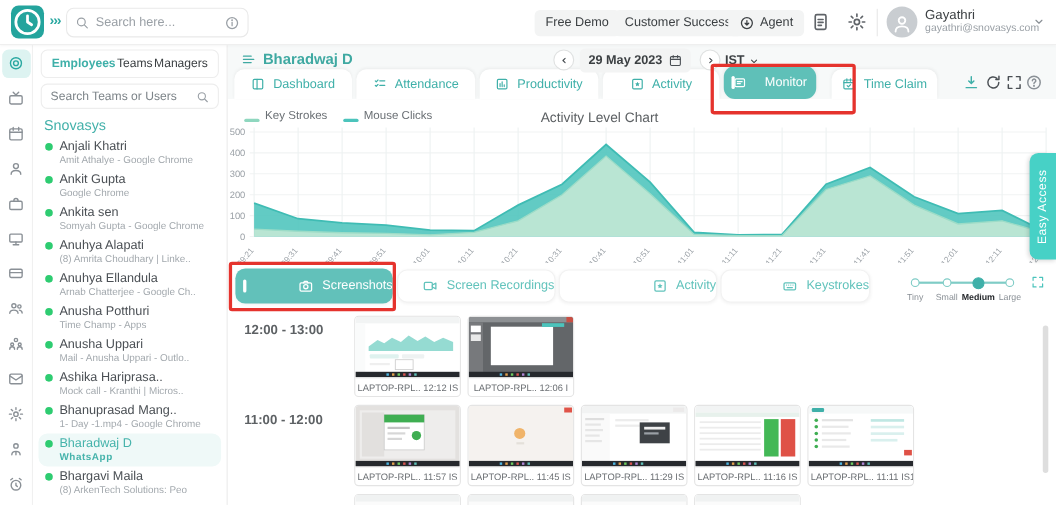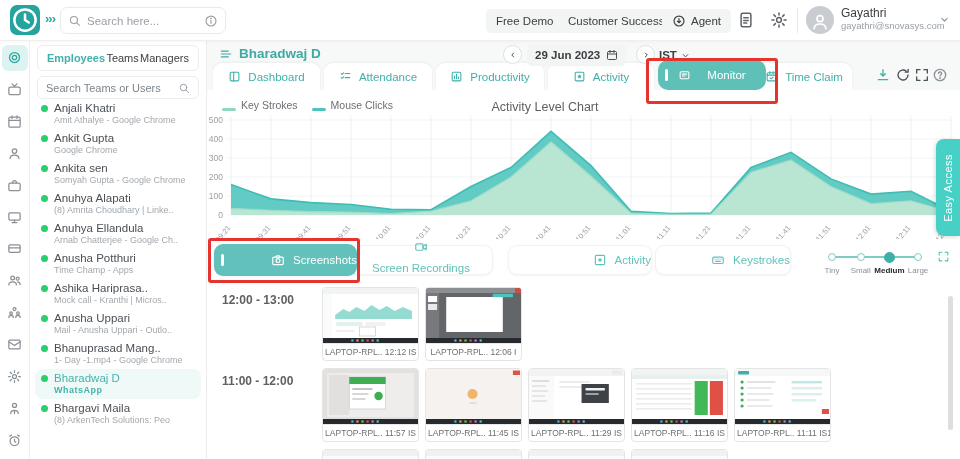--- a/index.html
+++ b/index.html
@@ -331,20 +331,21 @@
       </div>
     <div class="side-search">
       <input type="text" placeholder="Search Teams or Users" style="">
       <span class="i">
           <svg viewBox="0 0 24 24" fill="none" stroke="currentColor" stroke-width="2" stroke-linecap="round" stroke-linejoin="round">
             <circle cx="11" cy="11" r="6.5"></circle>
             <path d="M16 16l5 5"></path>
           </svg>
         </span>
     </div>
+    <div class="side-group">Snovasys</div>
     <div class="emp-list" id="emp-list">
         <div class="emp">
           <div class="nm">
             <span class="dot"></span>
             <span>Anjali Khatri</span>
           </div>
           <div class="sub">Amit Athalye - Google Chrome</div>
         </div>
         <div class="emp">
           <div class="nm">
@@ -377,30 +378,30 @@
         <div class="emp">
           <div class="nm">
             <span class="dot"></span>
             <span>Anusha Potthuri</span>
           </div>
           <div class="sub">Time Champ - Apps</div>
         </div>
         <div class="emp">
           <div class="nm">
             <span class="dot"></span>
+            <span>Anusha Uppari</span>
+          </div>
+          <div class="sub">Mail - Anusha Uppari - Outlo..</div>
+        </div>
+        <div class="emp">
+          <div class="nm">
+            <span class="dot"></span>
             <span>Ashika Hariprasa..</span>
           </div>
           <div class="sub">Mock call - Kranthi | Micros..</div>
-        </div>
-        <div class="emp">
-          <div class="nm">
-            <span class="dot"></span>
-            <span>Anusha Uppari</span>
-          </div>
-          <div class="sub">Mail - Anusha Uppari - Outlo..</div>
         </div>
         <div class="emp">
           <div class="nm">
             <span class="dot"></span>
             <span>Bhanuprasad Mang..</span>
           </div>
           <div class="sub">1- Day -1.mp4 - Google Chrome</div>
         </div>
         <div class="emp selected">
           <div class="nm">
@@ -430,21 +431,21 @@
     <span>Bharadwaj D</span>
   </div>
   <div class="nav-circle" style="left:503px">
       <span class="i">
         <svg viewBox="0 0 24 24" fill="none" stroke="currentColor" stroke-width="2" stroke-linecap="round" stroke-linejoin="round">
           <path d="M13.5 8l-4 4 4 4"></path>
         </svg>
       </span>
     </div>
   <div class="date-chip">
-    <span>29 Jun 2023</span>
+    <span>29 May 2023</span>
     <span class="i">
         <svg viewBox="0 0 24 24" fill="none" stroke="currentColor" stroke-width="2" stroke-linecap="round" stroke-linejoin="round">
           <rect x="3" y="5" width="18" height="16" rx="2"></rect>
           <path d="M3 10h18M8 3v4M16 3v4"></path>
         </svg>
       </span>
   </div>
   <div class="nav-circle" style="left:636px">
       <span class="i">
         <svg viewBox="0 0 24 24" fill="none" stroke="currentColor" stroke-width="2" stroke-linecap="round" stroke-linejoin="round">
@@ -490,21 +491,21 @@
       </div>
       <div class="mtab" style="left: 548px; width: 106px;">
         <span class="i" style="width: 13px; height: 13px;">
           <svg viewBox="0 0 24 24" fill="none" stroke="currentColor" stroke-width="2" stroke-linecap="round" stroke-linejoin="round">
             <rect x="4" y="4" width="16" height="16" rx="2"></rect>
             <path d="M12 7.8l1.2 2.5 2.8.4-2 2 .5 2.8-2.5-1.3-2.5 1.3.5-2.8-2-2 2.8-.4z" fill="currentColor" stroke="none"></path>
           </svg>
         </span>
         <span>Activity</span>
       </div>
-      <div class="mtab active" style="left: 658px; width: 108px; gap: 16px;">
+      <div class="mtab active" style="left: 658px; width: 84px; gap: 16px;">
         <span class="i" style="width: 13px; height: 13px;">
           <svg viewBox="0 0 24 24" fill="none" stroke="currentColor" stroke-width="2" stroke-linecap="round" stroke-linejoin="round">
             <rect x="4" y="5" width="16" height="13" rx="2"></rect>
             <path d="M8 9.5h8M8 13h5"></path>
           </svg>
         </span>
         <span>Monitor</span>
       </div>
       <div class="mtab" style="left: 756px; width: 96px;">
         <span class="i" style="width: 13px; height: 13px;">
@@ -619,21 +620,21 @@
       <div class="stab active" style="left: 214px; width: 143px;">
         <span class="i" style="width: 14px; height: 14px;">
           <svg viewBox="0 0 24 24" fill="none" stroke="currentColor" stroke-width="2" stroke-linecap="round" stroke-linejoin="round">
             <rect x="3" y="7" width="18" height="13" rx="2"></rect>
             <circle cx="12" cy="13" r="3.3"></circle>
             <path d="M8.5 7l1.4-2.3h4.2L15.5 7"></path>
           </svg>
         </span>
         <span>Screenshots</span>
       </div>
-      <div class="stab" style="left: 349px; width: 144px; flex-direction: column;">
+      <div class="stab" style="left: 361px; width: 144px;">
         <span class="i" style="width: 14px; height: 14px;">
           <svg viewBox="0 0 24 24" fill="none" stroke="currentColor" stroke-width="2" stroke-linecap="round" stroke-linejoin="round">
             <rect x="3" y="6.5" width="12.5" height="11" rx="2"></rect>
             <path d="M15.5 10.5L21 7.5v9l-5.5-3z"></path>
           </svg>
         </span>
         <span>Screen Recordings</span>
       </div>
       <div class="stab" style="left: 508px; width: 144px;">
         <span class="i" style="width: 14px; height: 14px;">

